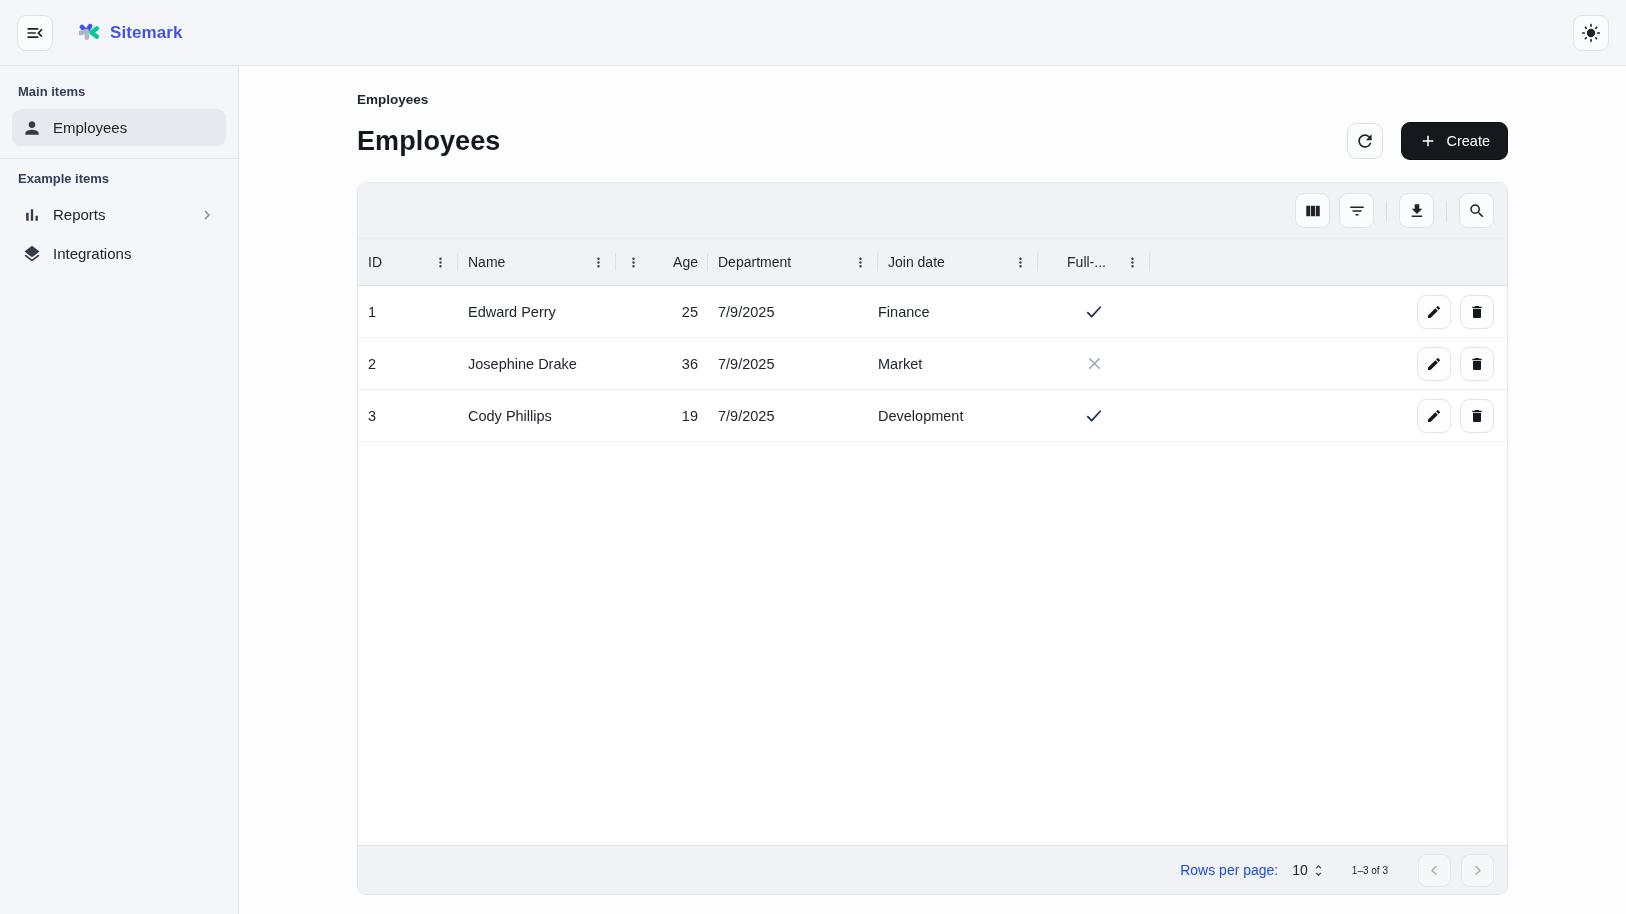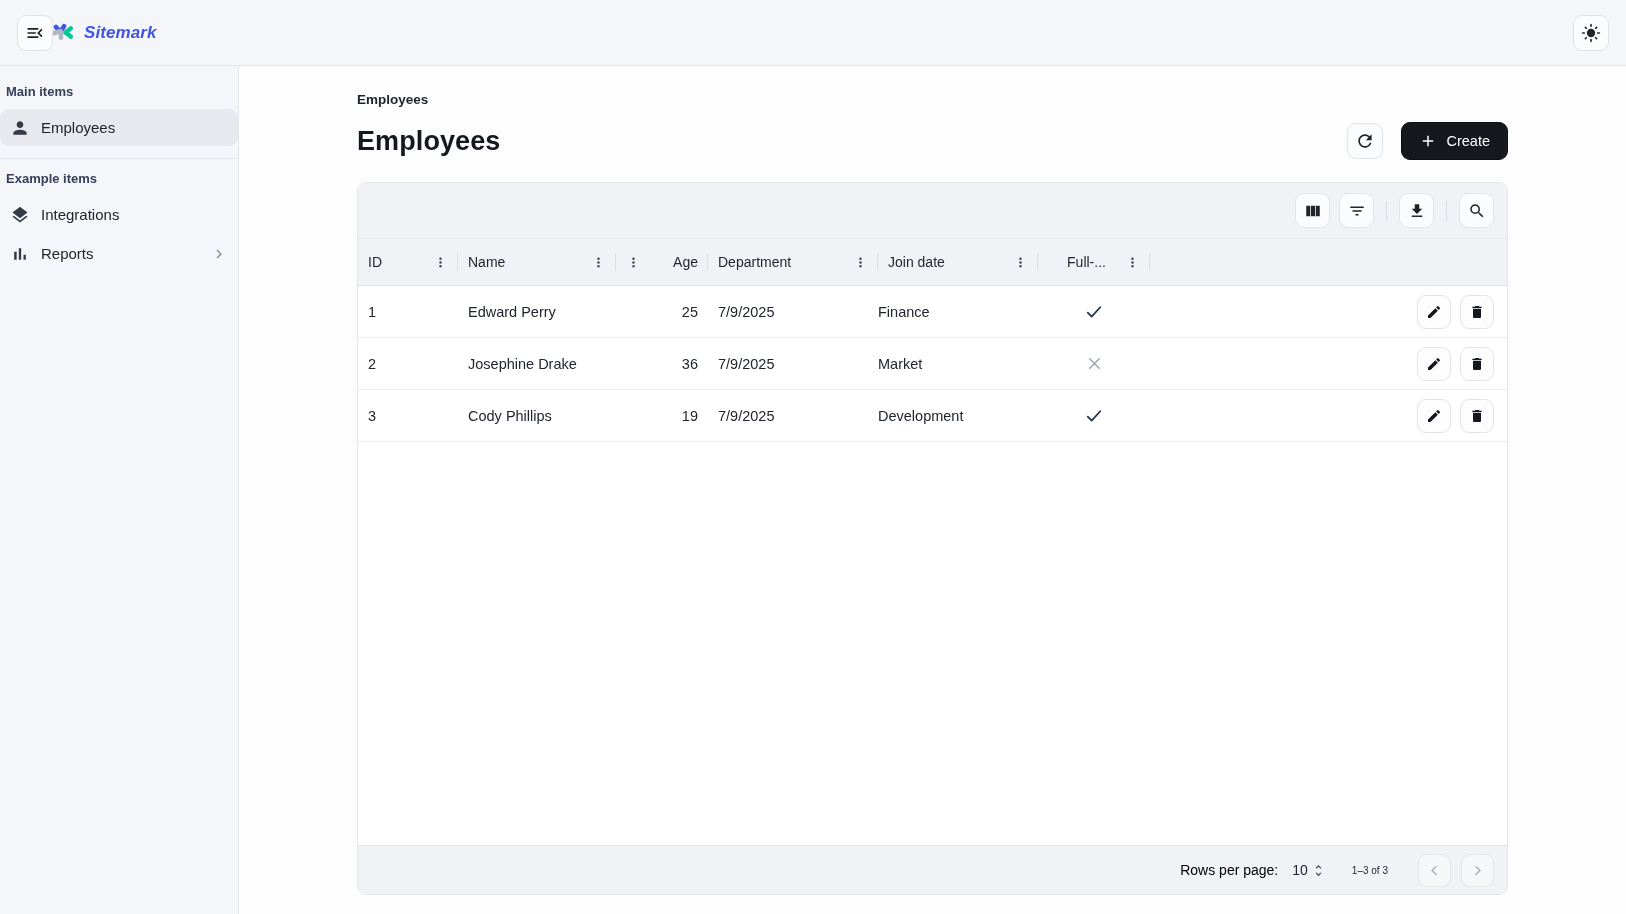--- a/index.html
+++ b/index.html
@@ -22,38 +22,38 @@
     --check: #223049;
     --cross: #9ba2ac;
   }
   .i { display: inline-flex; align-items: center; justify-content: center; }
   .i svg { width: 100%; height: 100%; display: block; }
 
   
   .appbar {
     height: 66px; background: var(--bg-app);
     border-bottom: 1px solid var(--border);
-    display: flex; align-items: center; padding: 0 17px;  font-style: italic;
+    display: flex; align-items: center; padding: 0 17px; gap: 26px;
   }
   .icon-btn {
     width: 36px; height: 36px; border: 1px solid #dfe2e8; border-radius: 9px;
     background: #fbfcfd; color: #1f242b; cursor: pointer;
     display: inline-flex; align-items: center; justify-content: center;
   }
   .icon-btn .i { width: 20px; height: 20px; }
   .brand { display: flex; align-items: center; gap: 8px; cursor: pointer; }
   .brand-mark { width: 23px; height: 23px; }
   .brand-text { font-size: 17px; font-weight: 700; color: var(--brand-blue); letter-spacing: .1px; }
   .spacer { flex: 1; }
 
   
   .shell { display: flex; height: 848px; }
   .sidebar {
     width: 239px; background: var(--bg-app); border-right: 1px solid var(--border);
-    padding: 14px 0; flex-shrink: 0;
+    padding: 14px 12px; flex-shrink: 0;
   }
   .side-section-title { font-size: 13px; font-weight: 700; color: #36405a; margin: 4px 6px 10px; }
   .side-item {
     height: 37px; display: flex; align-items: center; gap: 11px;
     padding: 0 10px; border-radius: 9px; cursor: pointer; margin-bottom: 2px;
     font-size: 15px; color: #20252c;
   }
   .side-item.selected { background: #e7e9ef; }
   .side-item .i { width: 20px; height: 20px; color: #343b46; flex-shrink: 0; }
   .side-item .chev { margin-left: auto; width: 18px; height: 18px; color: #8b929c; }
@@ -117,21 +117,21 @@
     background: #fdfdfe; color: #15191f; cursor: pointer;
     display: inline-flex; align-items: center; justify-content: center;
   }
   .row-btn .i { width: 16px; height: 16px; }
   .grid-filler { flex: 1; background: #fff; }
 
   .grid-footer {
     height: 49px; background: var(--grid-chrome); border-top: 1px solid #dfe2e7;
     display: flex; align-items: center; justify-content: flex-end; padding: 0 13px;
   }
-  .foot-label { font-size: 14px; color: #000000; }
+  .foot-label { font-size: 14px; color: #1d4ed8; }
   .rpp { display: inline-flex; align-items: center; gap: 3px; margin: 0 26px 0 14px; cursor: pointer; font-size: 14px; color: #21262d; }
   .rpp .i { width: 15px; height: 15px; color: #4a5058; }
   .range { font-size: 10px; color: #21262d; margin-right: 20px; }
   .pg-btn {
     width: 33px; height: 33px; border: 1px solid #e3e6ea; border-radius: 9px;
     background: #f6f7f9; color: #a6adb6; display: inline-flex; align-items: center; justify-content: center;
     cursor: default; margin-left: 10px;
   }
   .pg-btn .i { width: 15px; height: 15px; }
 </style>
@@ -178,37 +178,37 @@
               <path fill="currentColor" d="M12 12c2.21 0 4-1.79 4-4s-1.79-4-4-4-4 1.79-4 4 1.79 4 4 4zm0 2c-2.67 0-8 1.34-8 4v2h16v-2c0-2.66-5.33-4-8-4z"></path>
             </svg>
           </span>
           <span>Employees</span>
         </div>
         <hr class="side-divider">
         <div class="side-section-title">Example items</div>
         <div class="side-item">
           <span class="i">
             <svg viewBox="0 0 24 24">
-              <path fill="currentColor" d="M11.99 18.54l-7.37-5.73L3 14.07l9 7 9-7-1.63-1.27-7.38 5.74zM12 16l7.36-5.73L21 9l-9-7-9 7 1.63 1.27L12 16z"></path>
-            </svg>
-          </span>
-          <span>Integrations</span>
-        </div>
-        <div class="side-item">
-          <span class="i">
-            <svg viewBox="0 0 24 24">
               <path fill="currentColor" d="M5 9.2h3V19H5V9.2zM10.6 5h2.8v14h-2.8V5zm5.6 8H19v6h-2.8v-6z"></path>
             </svg>
           </span>
           <span>Reports</span>
           <span class="i chev">
             <svg viewBox="0 0 24 24">
               <path fill="currentColor" d="M10 6 8.59 7.41 13.17 12l-4.58 4.59L10 18l6-6z"></path>
             </svg>
           </span>
+        </div>
+        <div class="side-item">
+          <span class="i">
+            <svg viewBox="0 0 24 24">
+              <path fill="currentColor" d="M11.99 18.54l-7.37-5.73L3 14.07l9 7 9-7-1.63-1.27-7.38 5.74zM12 16l7.36-5.73L21 9l-9-7-9 7 1.63 1.27L12 16z"></path>
+            </svg>
+          </span>
+          <span>Integrations</span>
         </div>
       </div>
   </aside>
 
   <main class="main">
     <nav class="crumb">
       <span>Employees</span>
     </nav>
     <div class="title-row">
       <h1>Employees</h1>

